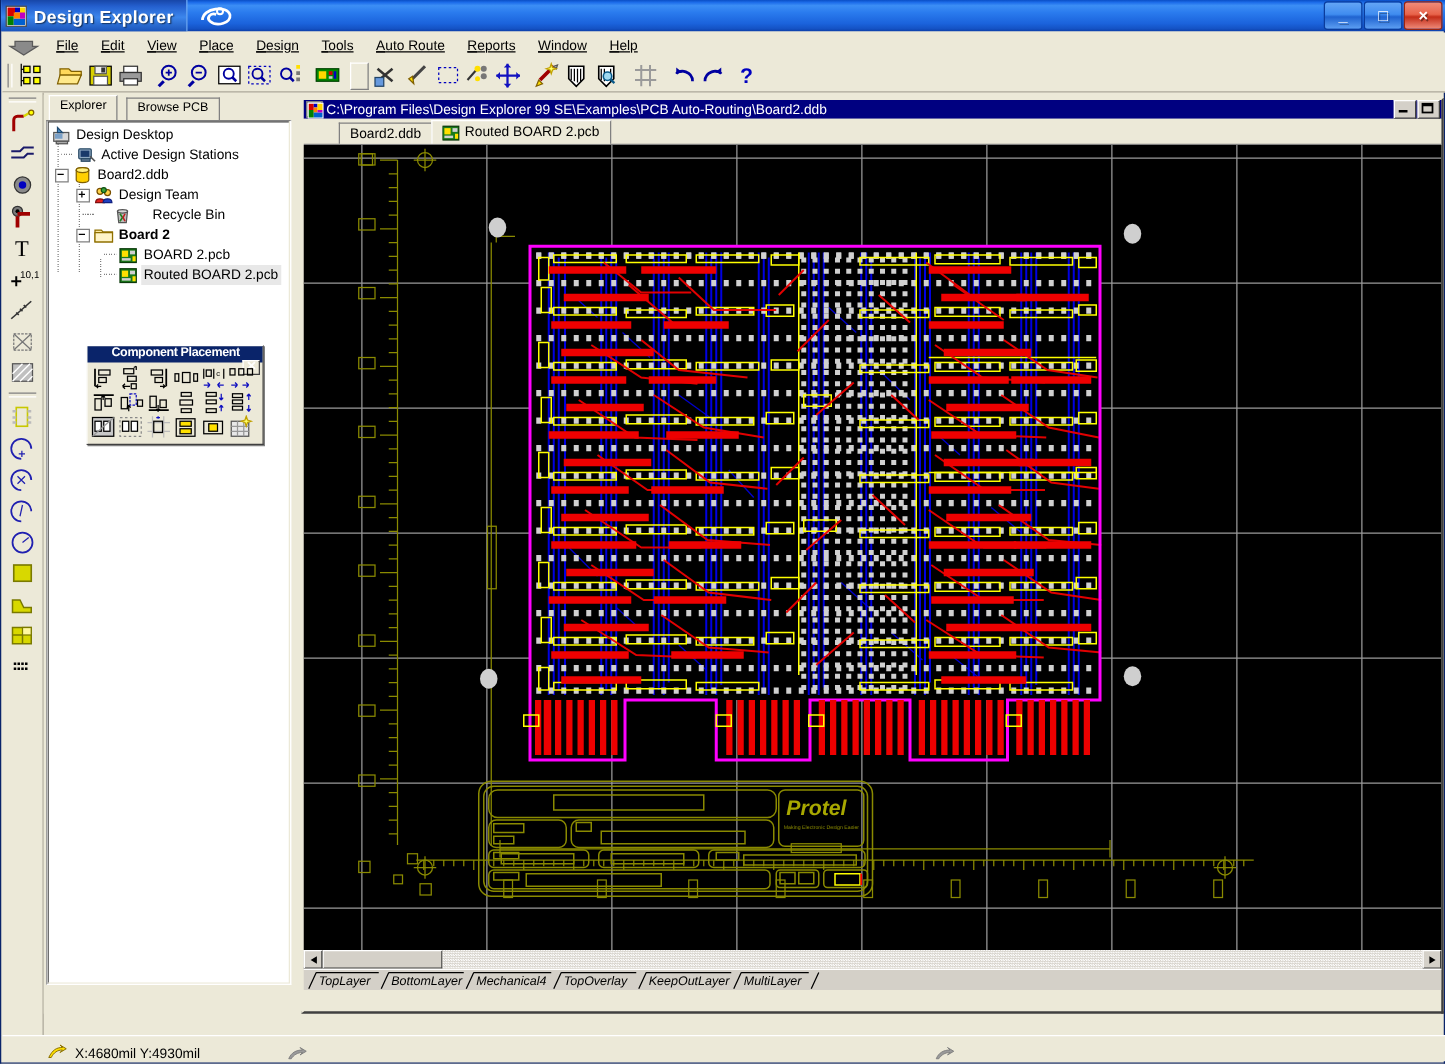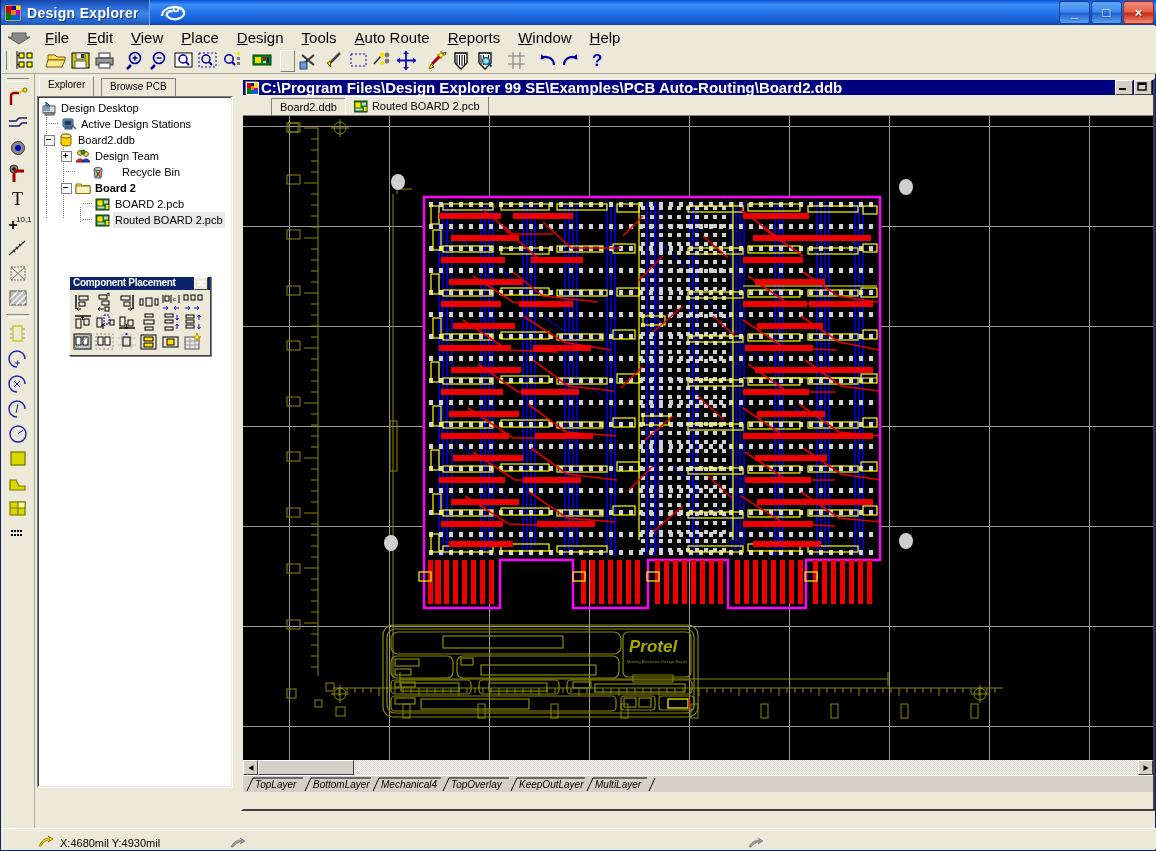--- a/index.html
+++ b/index.html
@@ -34,21 +34,21 @@
     display:flex;align-items:center;justify-content:center;}
   .tb-btn.close{background:linear-gradient(to bottom,#f08c7a,#e8634a 45%,#c42d18 55%,#ef8b79);
     border-color:#9b2510;}
   .tb-btn span{color:#fff;font-size:13px;font-weight:bold;line-height:1;
     text-shadow:1px 1px 0 rgba(0,0,0,.4);}
 
   
   .menubar{position:absolute;left:1px;top:26px;width:1154px;height:22px;
     background:#ece9d8;display:flex;align-items:center;}
   .menu-drop{width:30px;height:18px;position:relative;margin-left:4px;}
-  .menu-item{padding:2px 9px;font-size:15px;color:#000;cursor:default;}
+  .menu-item{padding:2px 9px;font-size:11px;color:#000;cursor:default;text-decoration:underline;}
   .menu-item u{text-decoration:underline;}
 
   
   .toolbar{position:absolute;left:1px;top:47px;width:1154px;height:26px;
     background:#ece9d8;display:flex;align-items:center;
     border-bottom:1px solid #aca899;}
   .tbsep{width:2px;height:19px;border-left:1px solid #808080;border-right:1px solid #fff;margin:0 4px;}
   .tbi{width:24px;height:23px;position:relative;display:inline-block;}
   .tbgap{width:7px;height:1px;}
 
@@ -80,37 +80,37 @@
   .exp.plus:after{content:"";position:absolute;left:3px;top:1px;width:1px;height:5px;background:#000;}
   .dash{width:12px;flex:0 0 auto;height:16px;position:relative;}
   .dash:before{content:"";position:absolute;left:0;top:7px;width:10px;height:1px;
      background:repeating-linear-gradient(to right,#808080 0 1px,transparent 1px 2px);}
   .vline{position:absolute;width:1px;
      background:repeating-linear-gradient(to bottom,#808080 0 1px,transparent 1px 2px);}
 
   
   .cpt{position:absolute;left:34px;top:200px;width:140px;background:#ece9d8;
     border:1px solid;border-color:#fff #404040 #404040 #fff;box-shadow:1px 1px 0 #808080;}
-  .cpt-title{height:13px;background:#0a246a;display:flex;
-    padding:0 2px 0 3px;}
+  .cpt-title{height:13px;background:#0a246a;display:flex;align-items:center;
+    padding:0 2px 0 3px;flex-direction:column;}
   .cpt-title span{color:#fff;font-size:10px;font-weight:bold;white-space:nowrap;letter-spacing:-0.3px;}
   .cpt-close{margin-left:auto;width:12px;height:11px;background:#ece9d8;
     border:1px solid;border-color:#fff #404040 #404040 #fff;display:flex;align-items:center;
     justify-content:center;font-size:8px;font-weight:bold;line-height:1;color:#000;}
   .cpt-body{padding:2px 2px 3px;}
   .cptrow{display:flex;}
   .cpi{width:22px;height:20px;margin:0 0 0 0;position:relative;}
 
   
   .mdi{position:absolute;left:240px;top:78px;width:914px;height:733px;
     background:#ece9d8;border:2px solid;border-color:#ece9d8 #404040 #404040 #ece9d8;
     box-sizing:border-box;}
   .mdi-title{height:15px;background:#000080;display:flex;align-items:center;padding:0 1px;}
   .mdi-ico{width:13px;height:13px;margin:0 3px 0 1px;position:relative;background:#fff;border:1px solid #666;box-sizing:border-box;}
-  .mdi-title .t{color:#fff;font-size:15px;font-weight:bold;white-space:nowrap;}
+  .mdi-title .t{color:#fff;font-size:11px;font-weight:normal;white-space:nowrap;}
   .mdi-btns{margin-left:auto;display:flex;}
   .mdi-btn{width:16px;height:13px;margin-left:1px;background:#d4d0c8;
     border:1px solid;border-color:#fff #404040 #404040 #fff;position:relative;}
   .mdi-tabs{height:20px;background:#ece9d8;display:flex;align-items:flex-end;padding-left:28px;
      border-bottom:1px solid #808080;}
   .dtab{height:17px;padding:0 8px;display:flex;align-items:center;font-size:11px;
      background:#ece9d8;border:1px solid #808080;border-bottom:none;box-sizing:border-box;
      margin-right:-1px;}
   .dtab.active{height:19px;background:#ece9d8;border-color:#fff #808080 #ece9d8 #fff;z-index:2;}
   .dtab .tico{width:14px;height:13px;margin-right:4px;position:relative;}

